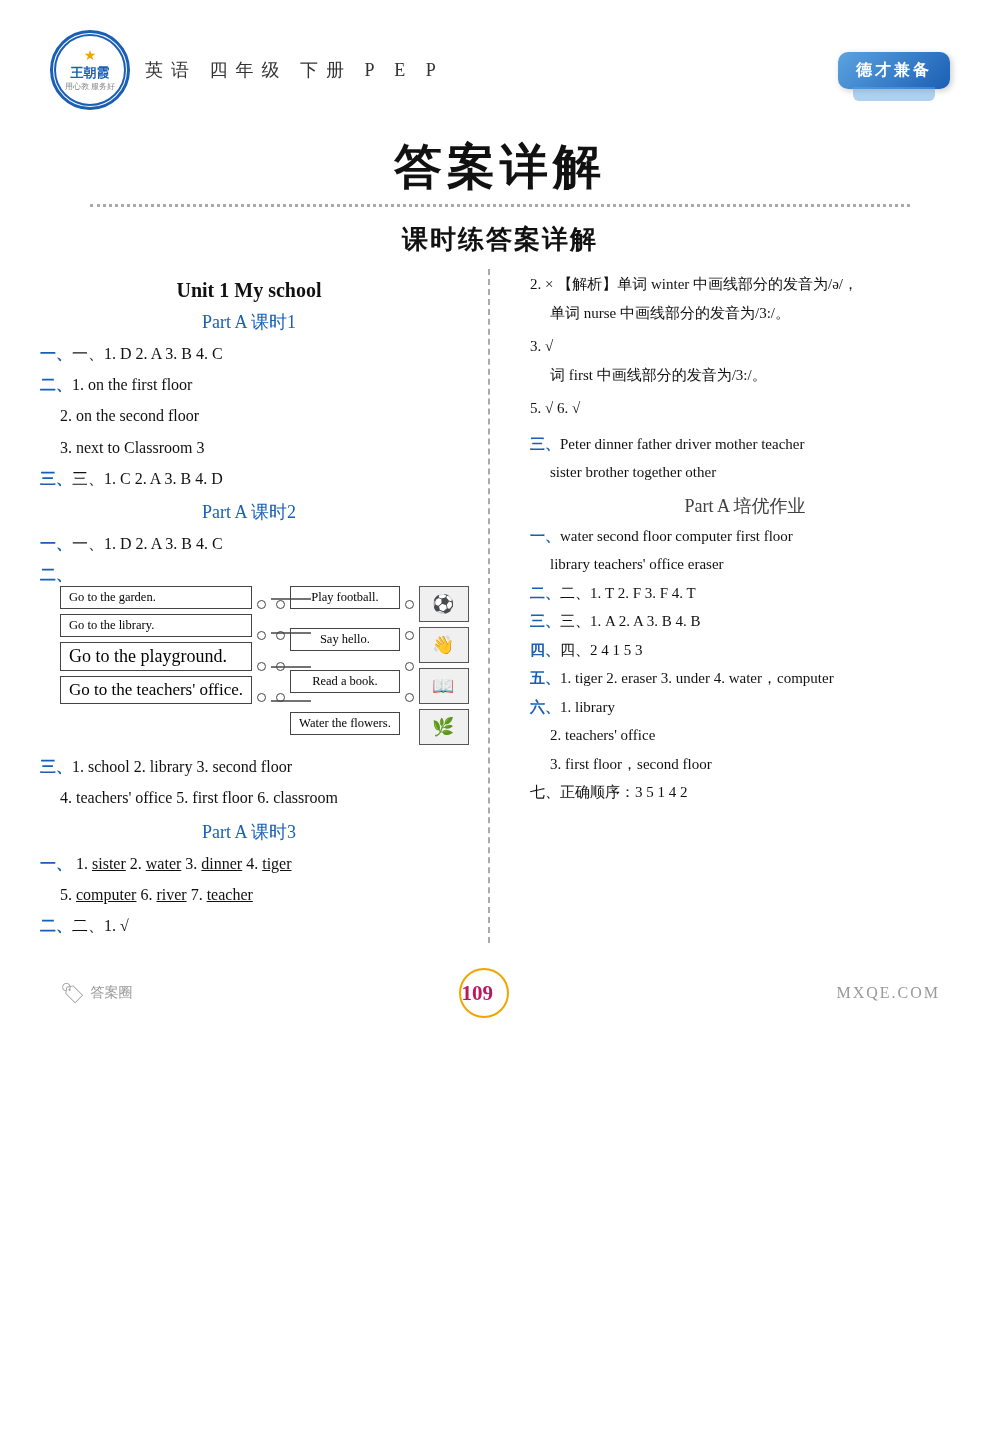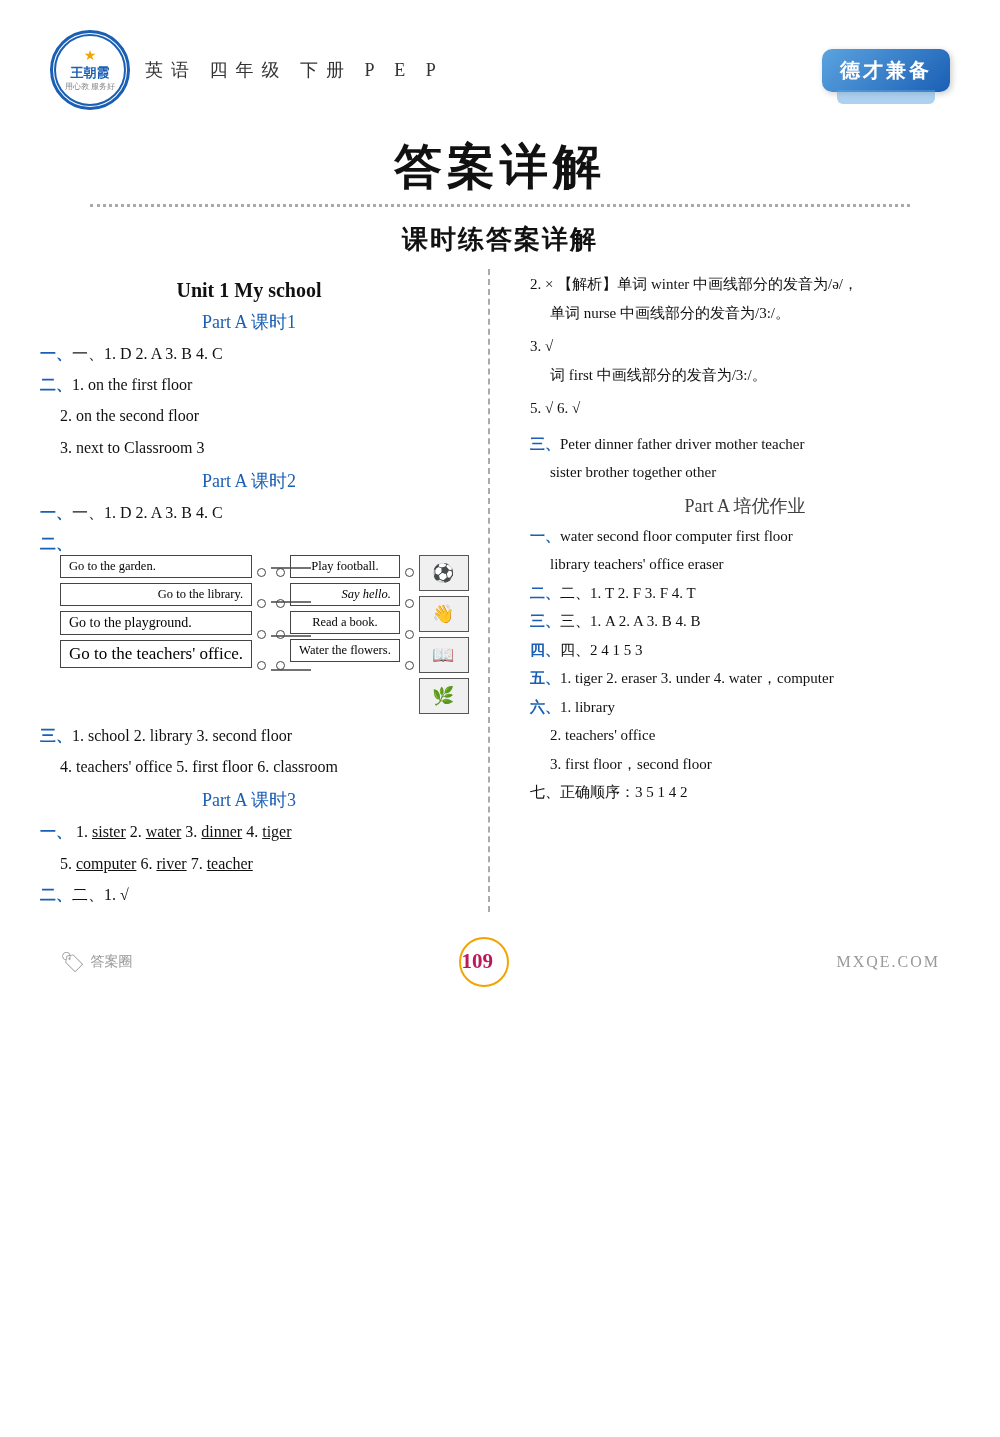--- a/index.html
+++ b/index.html
@@ -173,21 +173,21 @@
         <div class="logo-inner">
           <span class="logo-star">★</span>
           <span style="font-size:13px;font-weight:bold;color:#1a5fb4;">王朝霞</span>
           <span style="font-size:8px;color:#888;">用心教 服务好</span>
         </div>
       </div>
       <div class="header-title-area">英语  四年级  下册  P E P</div>
     </div>
     <div class="header-right">
       <div style="position:relative;">
-        <div style="background:linear-gradient(135deg,#5ba3e0,#1a5fb4);border-radius:10px;padding:8px 18px;color:#fff;font-size:20px;font-weight:bold;letter-spacing:3px;box-shadow:2px 2px 6px rgba(0,0,0,0.2);">德才兼备</div>
+        <div style="background:linear-gradient(135deg,#5ba3e0,#1a5fb4);border-radius:10px;padding:8px 18px;color:#fff;font-size:16px;font-weight:bold;letter-spacing:3px;box-shadow:2px 2px 6px rgba(0,0,0,0.2);">德才兼备</div>
         <div style="position:absolute;bottom:-12px;left:15px;right:15px;height:14px;background:#5ba3e0;border-radius:0 0 6px 6px;opacity:0.5;"></div>
       </div>
     </div>
   </div>
 
   <div style="text-align:center;font-size:48px;font-weight:bold;color:#111;letter-spacing:5px;margin:20px 0 5px 0;">答案详解</div>
   <div style="border-bottom:3px dotted #aaa;margin:0 60px 15px 60px;"></div>
 
   <div style="text-align:center;font-size:26px;font-weight:bold;color:#111;margin:8px 0 12px 0;letter-spacing:2px;">课时练答案详解</div>
 
@@ -202,35 +202,38 @@
       <div class="answer-line">
         <span class="answer-num">一、</span><span>一、1. D  2. A  3. B  4. C</span>
       </div>
 
       <div class="answer-line">
         <span class="answer-num">二、</span><span>1. on the first floor</span>
       </div>
       <div class="answer-line indent">2. on the second floor</div>
       <div class="answer-line indent">3. next to Classroom 3</div>
 
+      <div class="answer-line">
+        <span class="answer-num">三、</span><span>三、1. C  2. A  3. B  4. D</span>
+      </div>
 
       <div class="part-heading">Part A  课时2</div>
 
       <div class="answer-line">
         <span class="answer-num">一、</span><span>一、1. D  2. A  3. B  4. C</span>
       </div>
 
       <div style="margin:8px 0 8px 10px;position:relative;">
         <div style="font-size:16px;"><span class="answer-num">二、</span></div>
         <div style="display:flex;gap:5px;margin-left:20px;align-items:flex-start;">
 
           <div style="display:flex;flex-direction:column;gap:5px;">
             <div style="border:1.5px solid #444;padding:3px 8px;font-size:12.5px;white-space:nowrap;">Go to the garden.</div>
-            <div style="border:1.5px solid #444;padding:3px 8px;font-size:12.5px;white-space:nowrap;text-align:right;">Go to the library.</div>
-            <div style="border:1.5px solid #444;padding:3px 8px;font-size:14px;white-space:nowrap;">Go to the playground.</div>
+            <div style="border:1.5px solid #444;padding:3px 8px;font-size:12.5px;white-space:nowrap;">Go to the library.</div>
+            <div style="border:1.5px solid #444;padding:3px 8px;font-size:18px;white-space:nowrap;">Go to the playground.</div>
             <div style="border:1.5px solid #444;padding:3px 8px;font-size:17px;white-space:nowrap;">Go to the teachers' office.</div>
           </div>
 
           <div style="display:flex;flex-direction:column;gap:5px;align-items:center;padding-top:5px;">
             <div style="height:26px;display:flex;align-items:center;">
                 <div style="width:9px;height:9px;border-radius:50%;border:1.5px solid #444;background:#fff;"></div>
               </div>
             <div style="height:26px;display:flex;align-items:center;">
                 <div style="width:9px;height:9px;border-radius:50%;border:1.5px solid #444;background:#fff;"></div>
               </div>
@@ -263,23 +266,23 @@
                 <div style="width:9px;height:9px;border-radius:50%;border:1.5px solid #444;background:#fff;"></div>
               </div>
             <div style="height:26px;display:flex;align-items:center;">
                 <div style="width:9px;height:9px;border-radius:50%;border:1.5px solid #444;background:#fff;"></div>
               </div>
             <div style="height:26px;display:flex;align-items:center;">
                 <div style="width:9px;height:9px;border-radius:50%;border:1.5px solid #444;background:#fff;"></div>
               </div>
           </div>
 
-          <div style="display:flex;flex-direction:column;gap:5px;">
+          <div style="display:flex;flex-direction:column;gap:19px;">
             <div style="border:1.5px solid #444;padding:3px 8px;font-size:12.5px;white-space:nowrap;text-align:center;">Play football.</div>
-            <div style="border:1.5px solid #444;padding:3px 8px;font-size:12.5px;white-space:nowrap;text-align:right;font-style:italic;">Say hello.</div>
+            <div style="border:1.5px solid #444;padding:3px 8px;font-size:12.5px;white-space:nowrap;text-align:center;">Say hello.</div>
             <div style="border:1.5px solid #444;padding:3px 8px;font-size:12.5px;white-space:nowrap;text-align:center;">Read a book.</div>
             <div style="border:1.5px solid #444;padding:3px 8px;font-size:12.5px;white-space:nowrap;text-align:center;">Water the flowers.</div>
           </div>
 
           <div style="display:flex;flex-direction:column;gap:5px;align-items:center;padding-top:5px;">
             <div style="height:26px;display:flex;align-items:center;">
                 <div style="width:9px;height:9px;border-radius:50%;border:1.5px solid #444;background:#fff;"></div>
               </div>
             <div style="height:26px;display:flex;align-items:center;">
                 <div style="width:9px;height:9px;border-radius:50%;border:1.5px solid #444;background:#fff;"></div>

